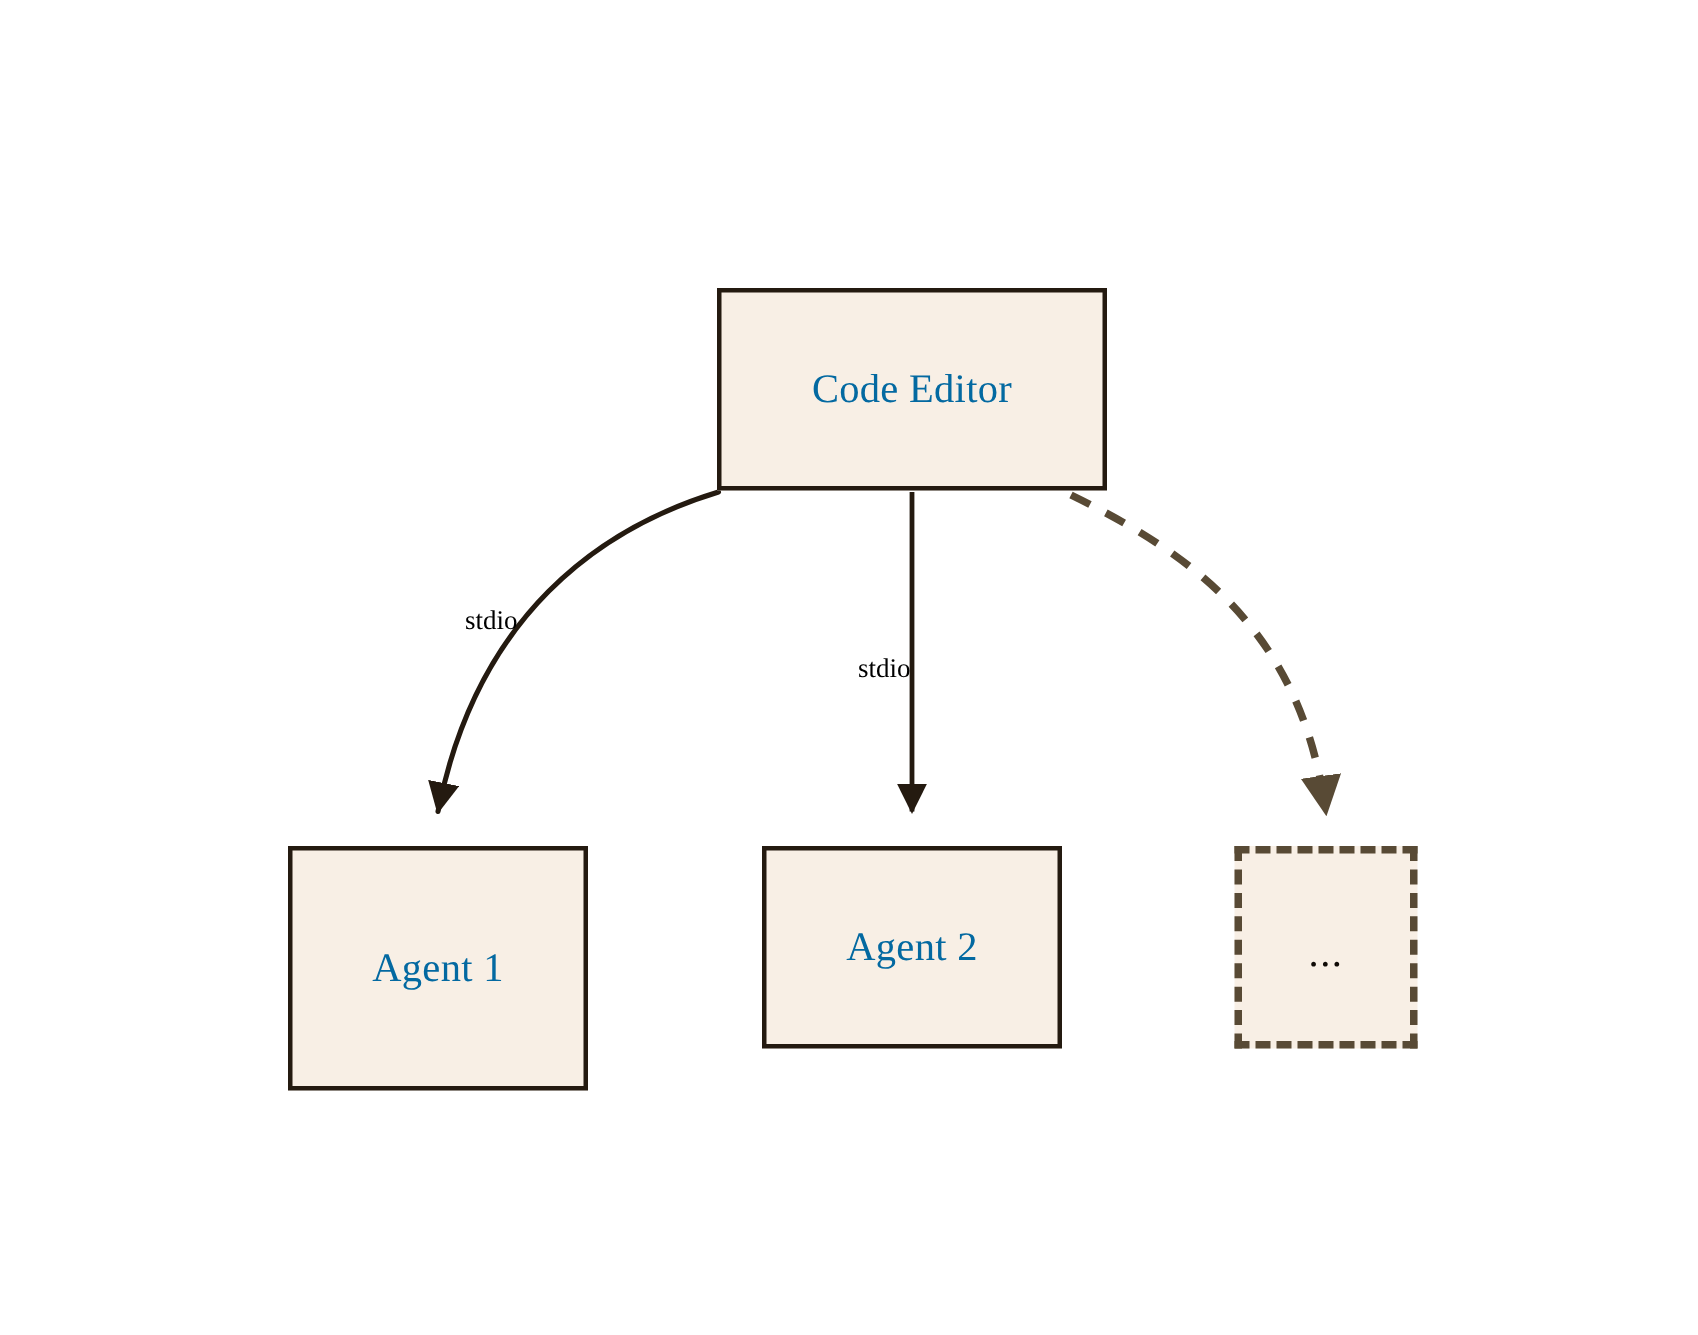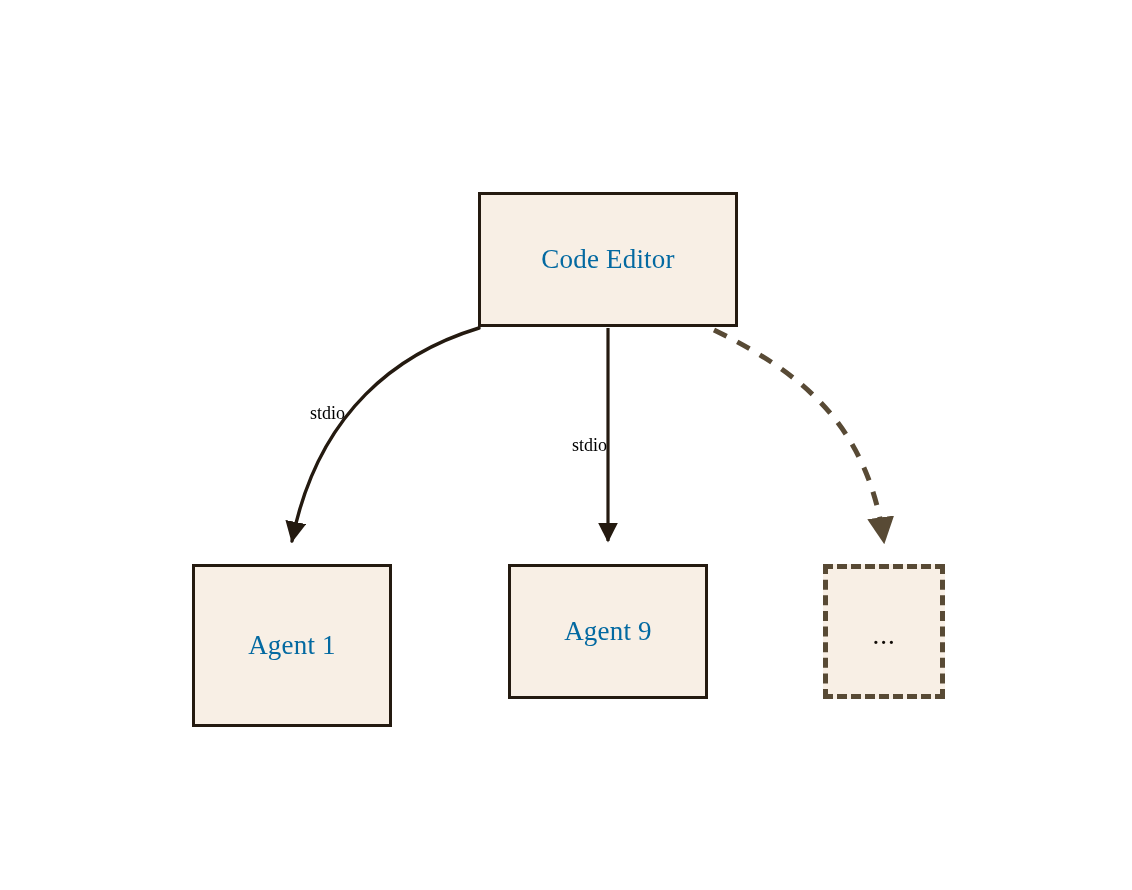--- a/index.html
+++ b/index.html
@@ -87,21 +87,21 @@
 
   <div class="node-box node-solid" style="left:478px; top:192px; width:260px; height:135px;">
     <span class="node-label">Code Editor</span>
   </div>
 
   <div class="node-box node-solid" style="left:192px; top:564px; width:200px; height:163px;">
     <span class="node-label">Agent 1</span>
   </div>
 
   <div class="node-box node-solid" style="left:508px; top:564px; width:200px; height:135px;">
-    <span class="node-label">Agent 9</span>
+    <span class="node-label">Agent 2</span>
   </div>
 
   <div class="node-box node-dashed" style="left:823px; top:564px; width:122px; height:135px;">
     <span class="node-label node-label-ellipsis">...</span>
   </div>
 
   <div class="edge-label" style="left:310px; top:404px;">stdio</div>
 
   <div class="edge-label" style="left:572px; top:436px;">stdio</div>
 

